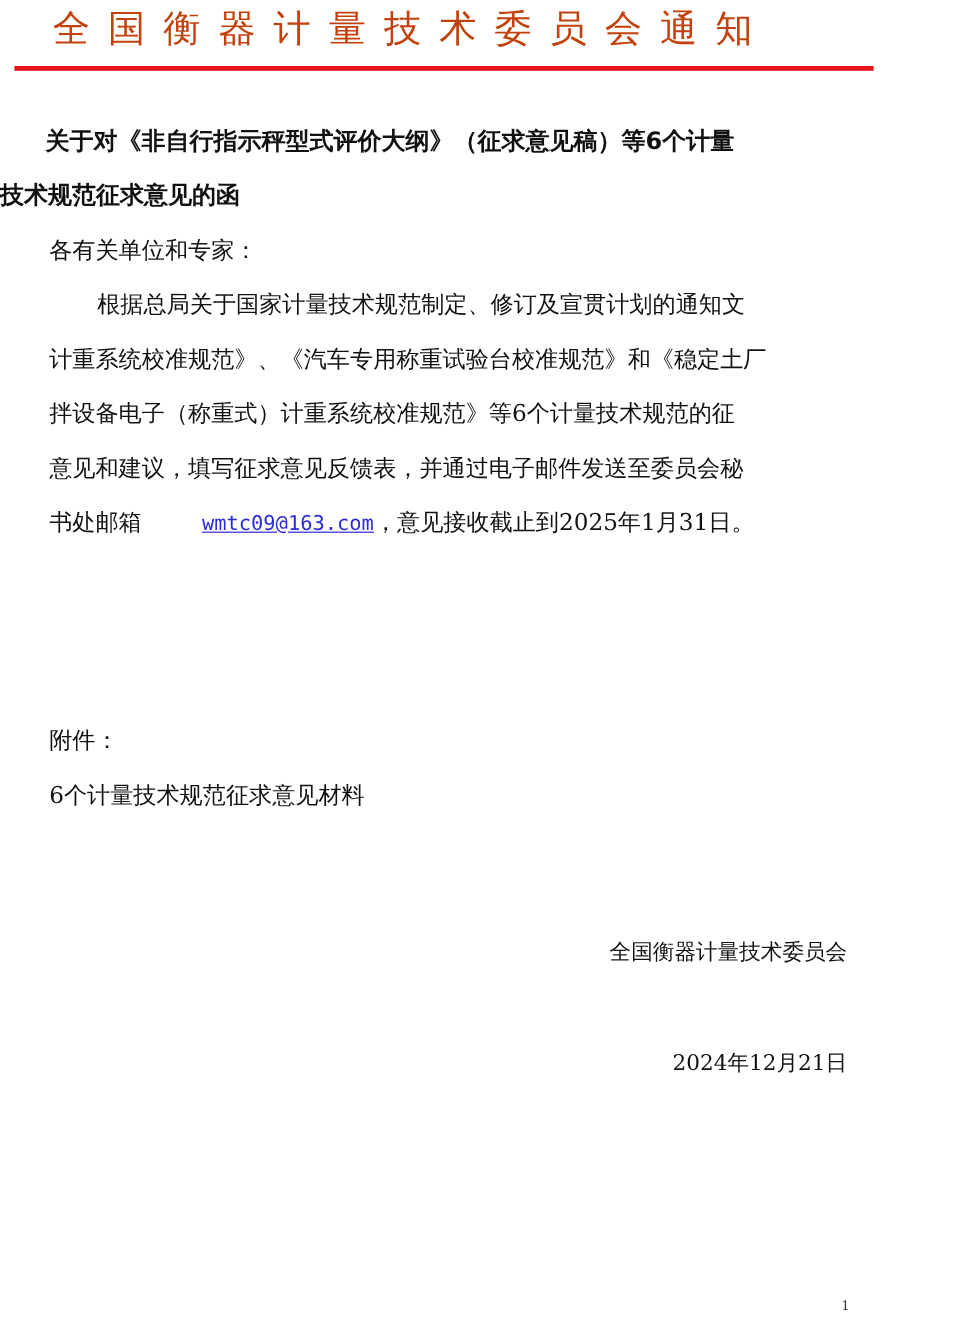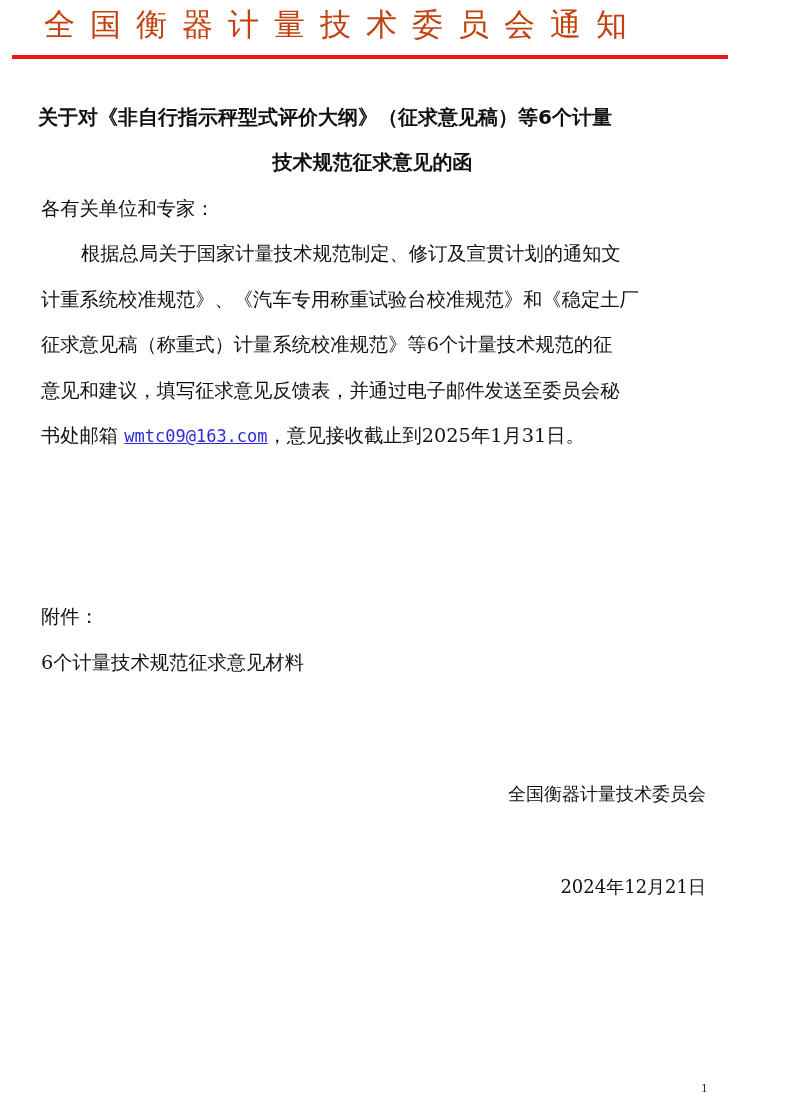--- a/index.html
+++ b/index.html
@@ -5,27 +5,27 @@
     html, body { margin: 0; padding: 0; background: #ffffff; }
     body { width: 800px; height: 1100px; position: relative; overflow: hidden;
            font-family: "DejaVu Serif", "Liberation Serif", serif; color: #111; }
     .header-title { position: absolute; left: 44px; top: 2px; width: 650px;
            font-family: "DejaVu Sans", "Liberation Sans", sans-serif;
            font-size: 31px; letter-spacing: 15px; color: #c2410c; white-space: nowrap; line-height: 44px; }
     .header-rule { position: absolute; left: 12px; top: 55px; width: 466px; height: 4px; background: #e8141c; }
     .doc-title { position: absolute; left: 38px; width: 680px; font-size: 20px; font-weight: bold;
            font-family: "DejaVu Sans", "Liberation Sans", sans-serif; line-height: 28px; white-space: nowrap; }
     .t1 { top: 103px; }
-    .t2 { top: 148px; left: 0; width: 745px; text-align: center; }
+    .t2 { top: 148px; left: 0; width: 745px; text-align: left; }
     .para { position: absolute; left: 41px; width: 680px; font-size: 19.3px; line-height: 45.5px; }
     .line { white-space: nowrap; height: 45.5px; }
     .greet { top: 186px; }
     .body-text { top: 231px; }
     .indent { padding-left: 40px; }
-    .email { color: #2b2bd9; text-decoration: underline; font-family: "DejaVu Sans Mono", "Liberation Mono", monospace; font-size: 17px; }
+    .email { color: #2b2bd9; text-decoration: underline; font-family: "DejaVu Sans Mono", "Liberation Mono", monospace; font-size: 17px; margin-left: 44px; }
     .attach-label { top: 594px; }
     .attach-item { top: 640px; }
     .sign { position: absolute; right: 94px; font-size: 18px; line-height: 28px; white-space: nowrap; text-align: right; }
     .sign-org { top: 780px; }
     .sign-date { top: 826px; margin-top: 47px; }
     .page-num { position: absolute; left: 701px; top: 1082px; font-size: 11px; color: #333; }
   </style>
 </head>
 <body>
 
@@ -35,21 +35,21 @@
 </div>
 
 <div class="doc-title t1">关于对《非自行指示秤型式评价大纲》（征求意见稿）等6个计量</div>
 <div class="doc-title t2">技术规范征求意见的函</div>
 
 <div class="para greet">各有关单位和专家：</div>
 
 <div class="para body-text">
   <div class="line indent">根据总局关于国家计量技术规范制定、修订及宣贯计划的通知文</div>
   <div class="line">计重系统校准规范》、《汽车专用称重试验台校准规范》和《稳定土厂</div>
-  <div class="line">征求意见稿（称重式）计量系统校准规范》等6个计量技术规范的征</div>
+  <div class="line">拌设备电子（称重式）计重系统校准规范》等6个计量技术规范的征</div>
   <div class="line">意见和建议，填写征求意见反馈表，并通过电子邮件发送至委员会秘</div>
   <div class="line">
     <span>书处邮箱</span>
     <a class="email">wmtc09@163.com</a><span>，意见接收截止到2025年1月31日。</span>
   </div>
 </div>
 
 <div class="para attach-label">附件：</div>
 <div class="para attach-item">6个计量技术规范征求意见材料</div>
 

